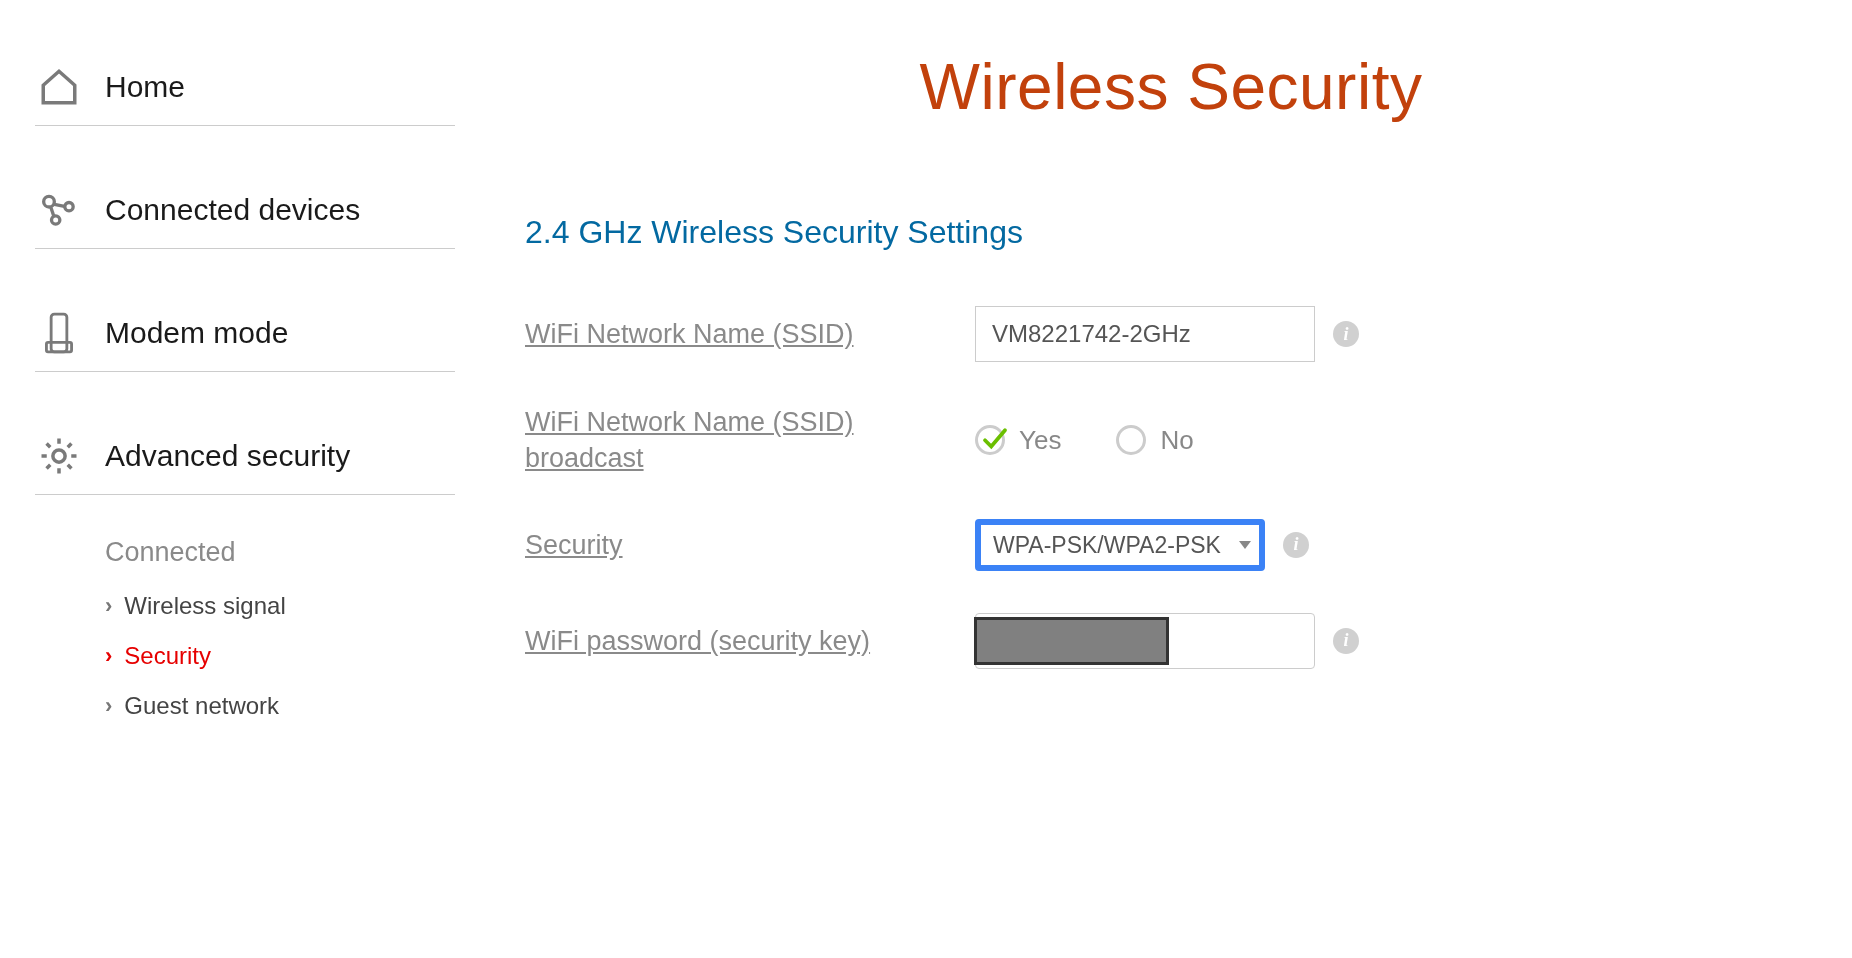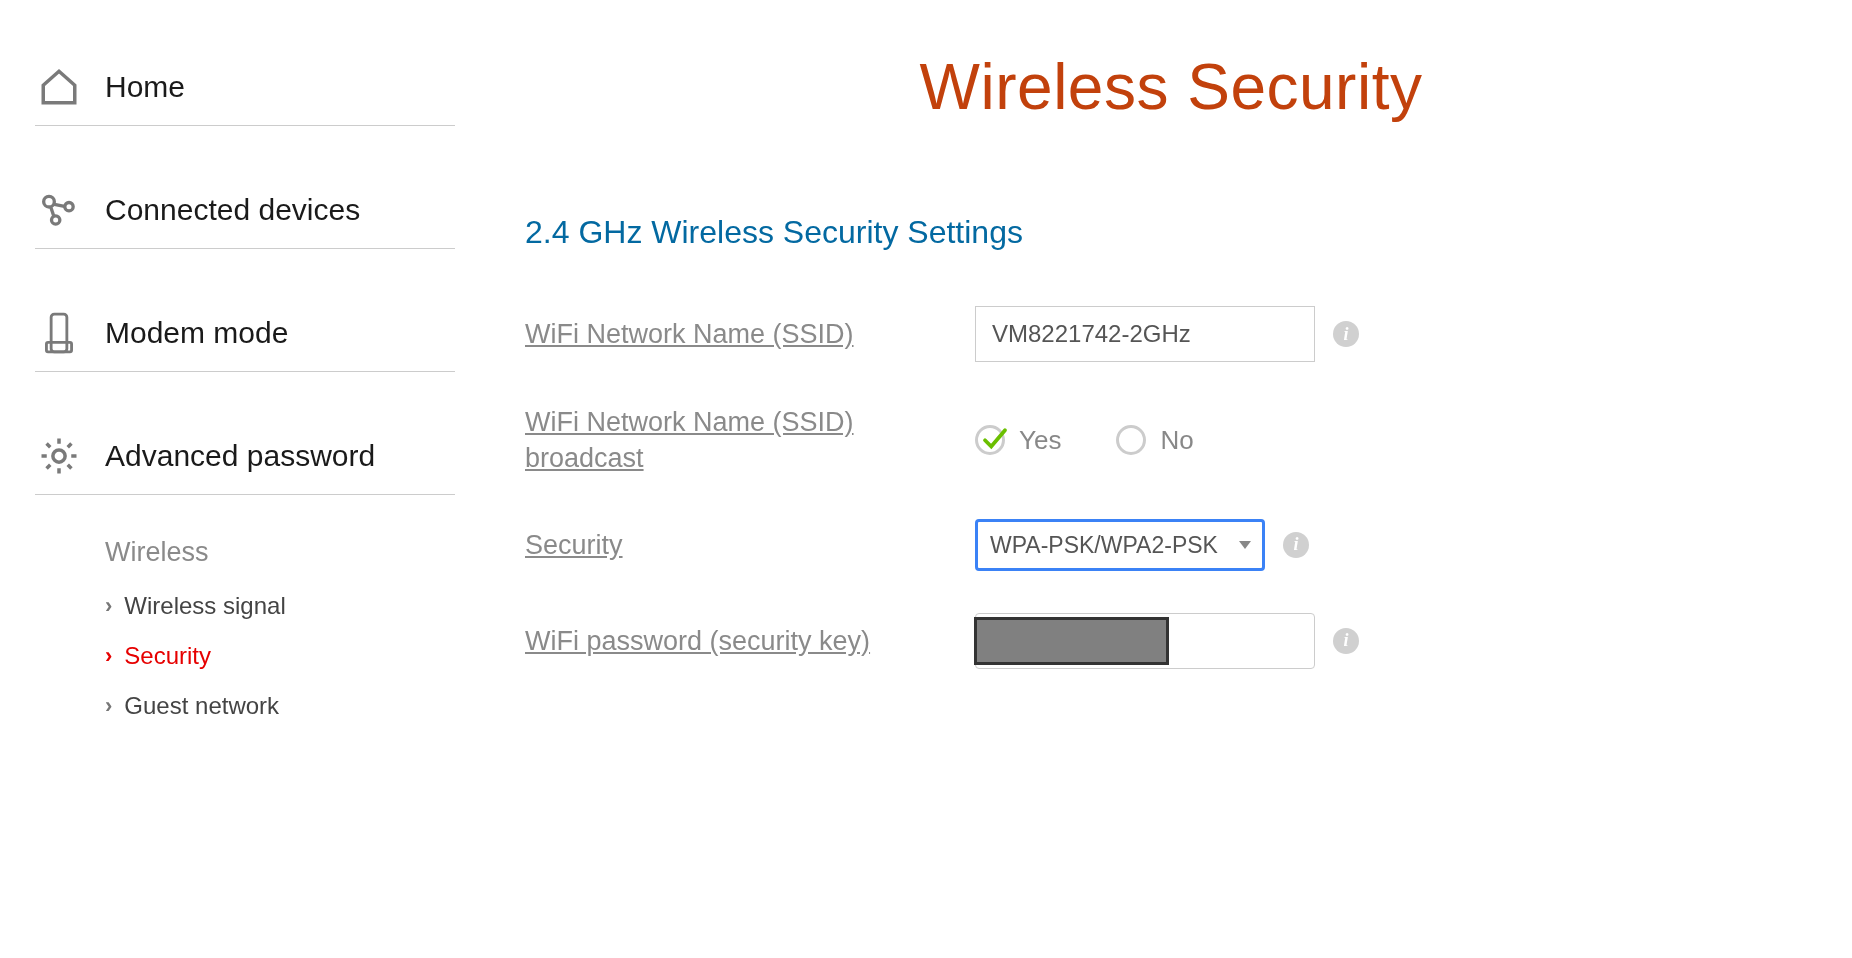--- a/index.html
+++ b/index.html
@@ -116,21 +116,21 @@
       border: 1px solid #ccc;
       border-radius: 0;
       padding: 0 16px;
       font-size: 24px;
       color: #555;
       font-family: inherit;
     }
     .select-input {
       width: 290px;
       height: 52px;
-      border: 3px solid #3b82f6;
+      border: 6px solid #3b82f6;
       border-radius: 4px;
       padding: 0 30px 0 12px;
       font-size: 23px;
       color: #555;
       font-family: inherit;
       background: #fff;
       appearance: none;
       position: relative;
     }
     .select-wrap {
@@ -248,25 +248,25 @@
       <span class="label">Modem mode</span>
     </div>
 
     <div class="nav-item">
       <span class="icon-wrap">
         <svg width="42" height="42" viewBox="0 0 24 24" fill="none" stroke="#7a7a7a" stroke-width="2">
           <circle cx="12" cy="12" r="3.5"></circle>
           <path d="M12 2v3M12 19v3M4.9 4.9l2.1 2.1M17 17l2.1 2.1M2 12h3M19 12h3M4.9 19.1L7 17M17 7l2.1-2.1"></path>
         </svg>
       </span>
-      <span class="label">Advanced password</span>
+      <span class="label">Advanced security</span>
     </div>
 
     <div class="sub-nav">
-      <div class="sub-heading">Wireless</div>
+      <div class="sub-heading">Connected</div>
 
       <div class="sub-item">
         <span class="chev">›</span>
         <span class="sub-label">Wireless signal</span>
       </div>
 
       <div class="sub-item active">
         <span class="chev">›</span>
         <span class="sub-label">Security</span>
       </div>

